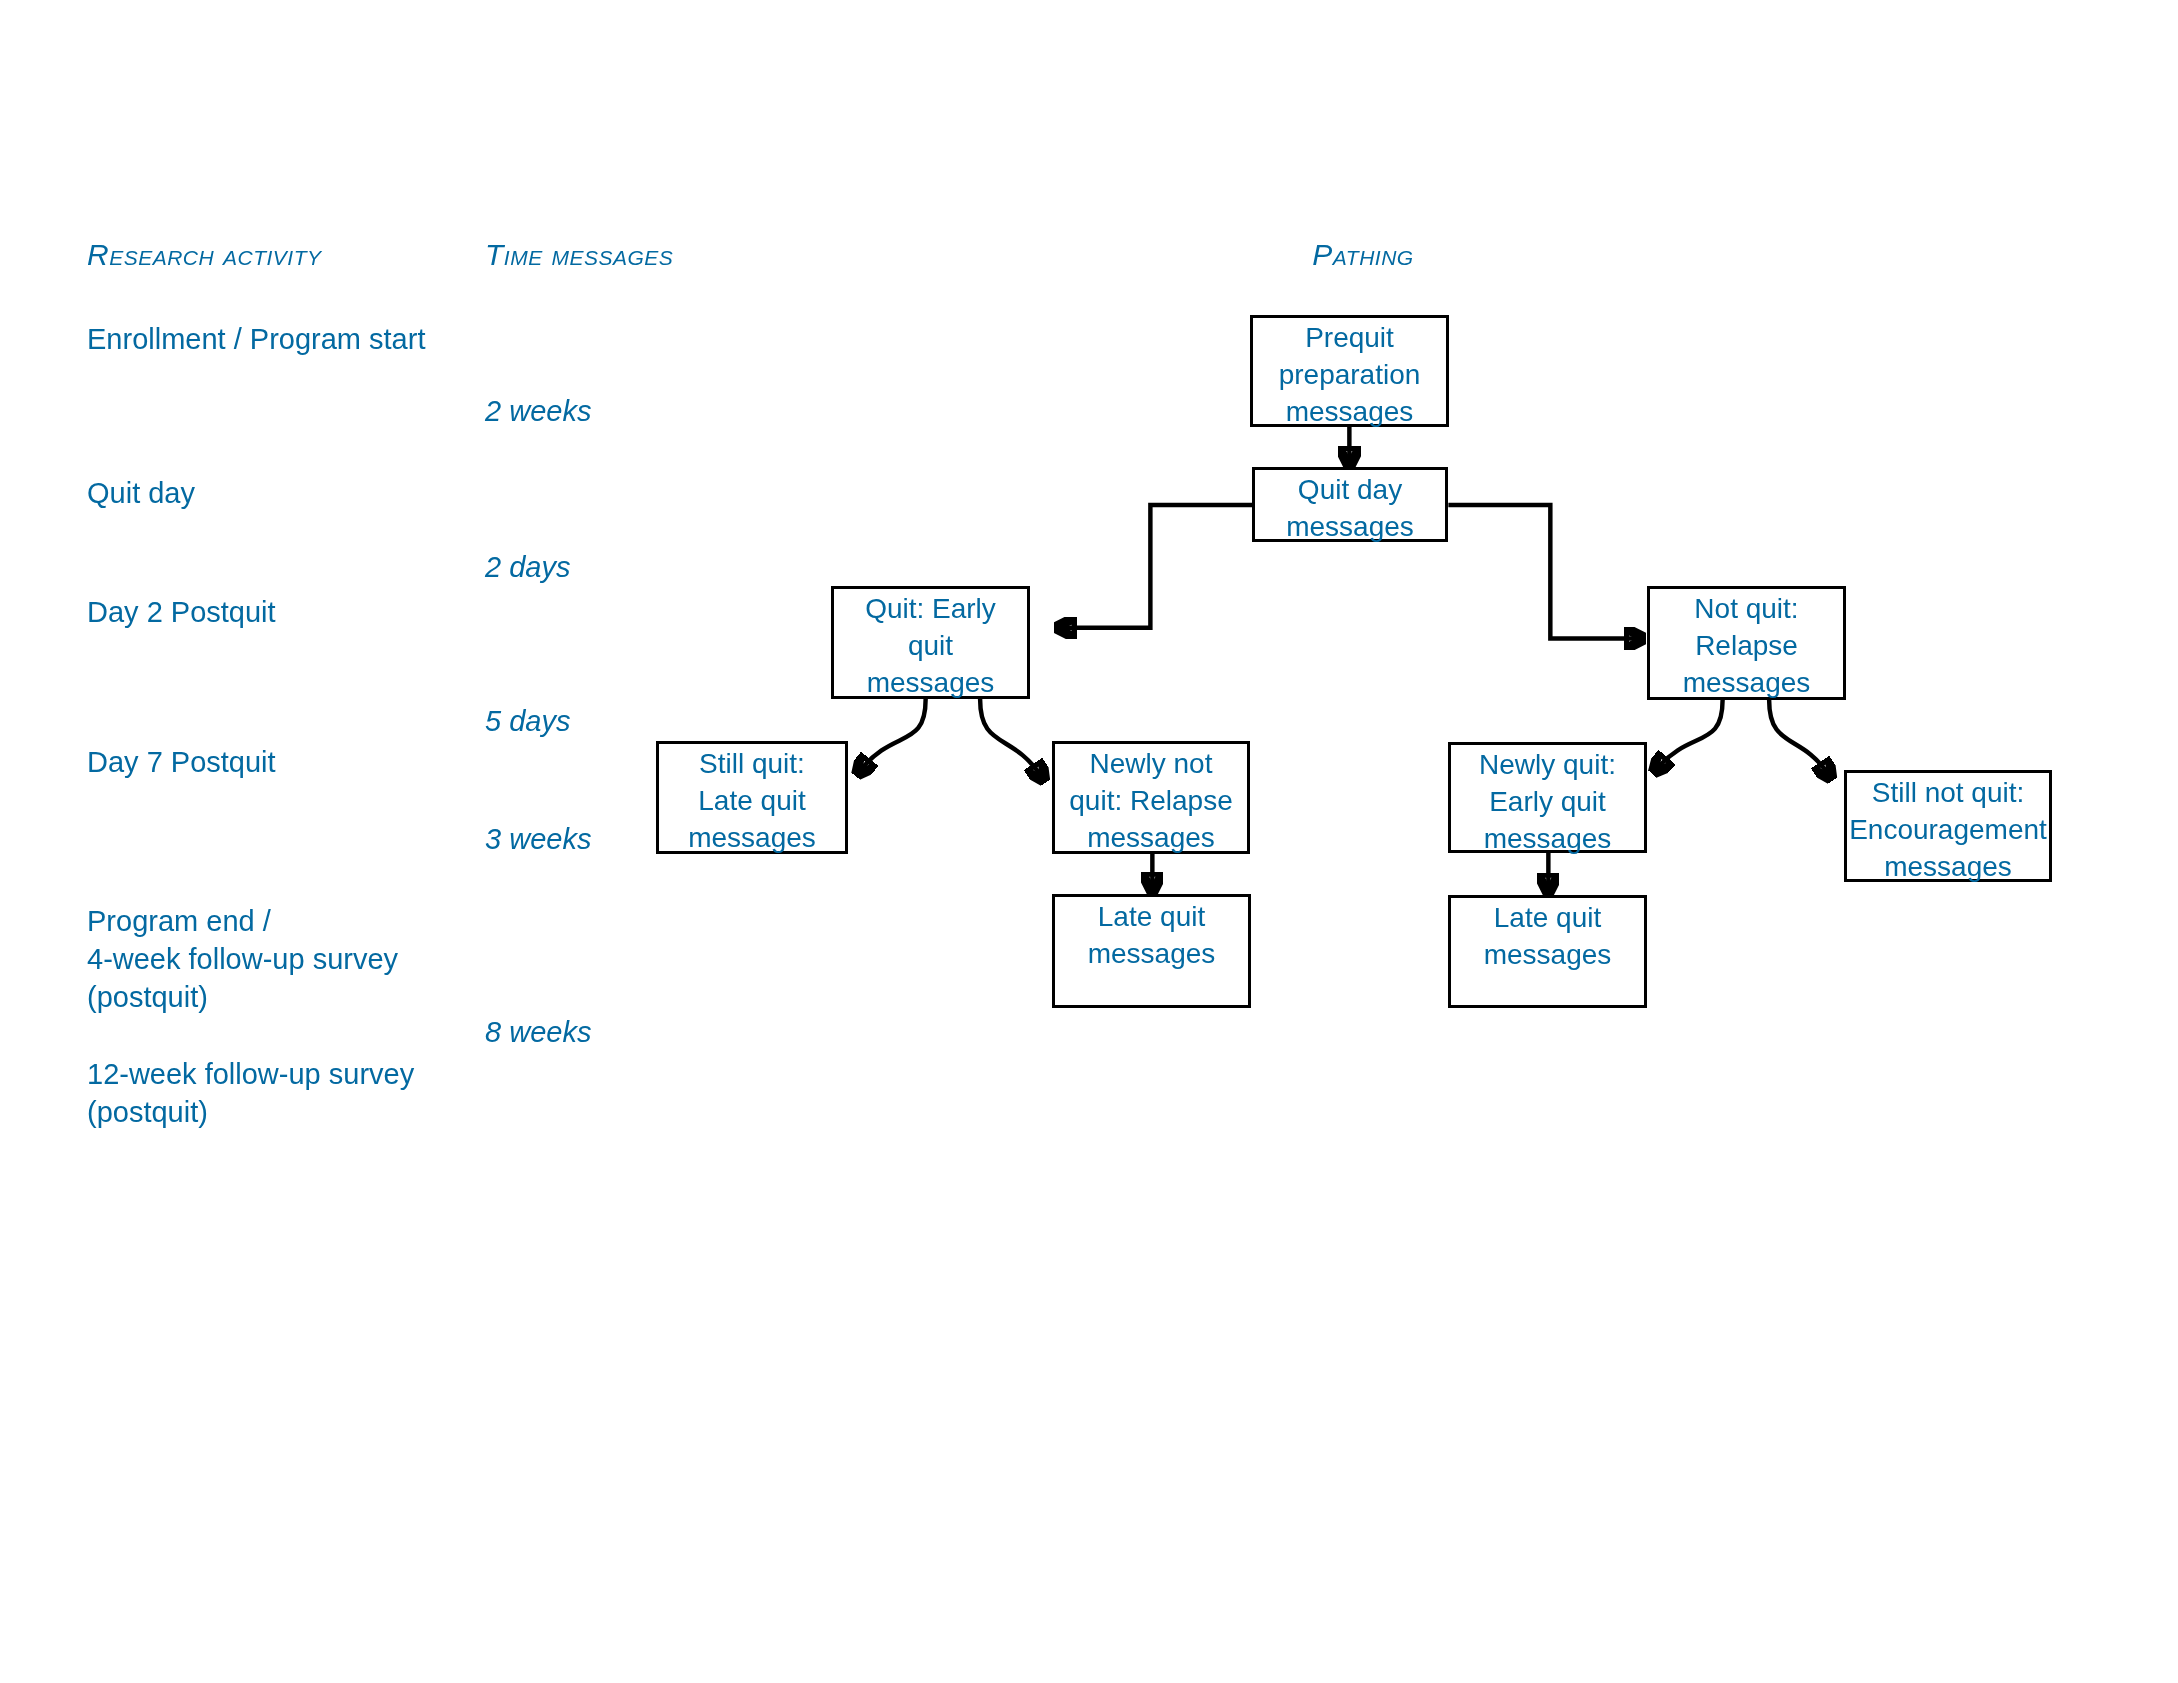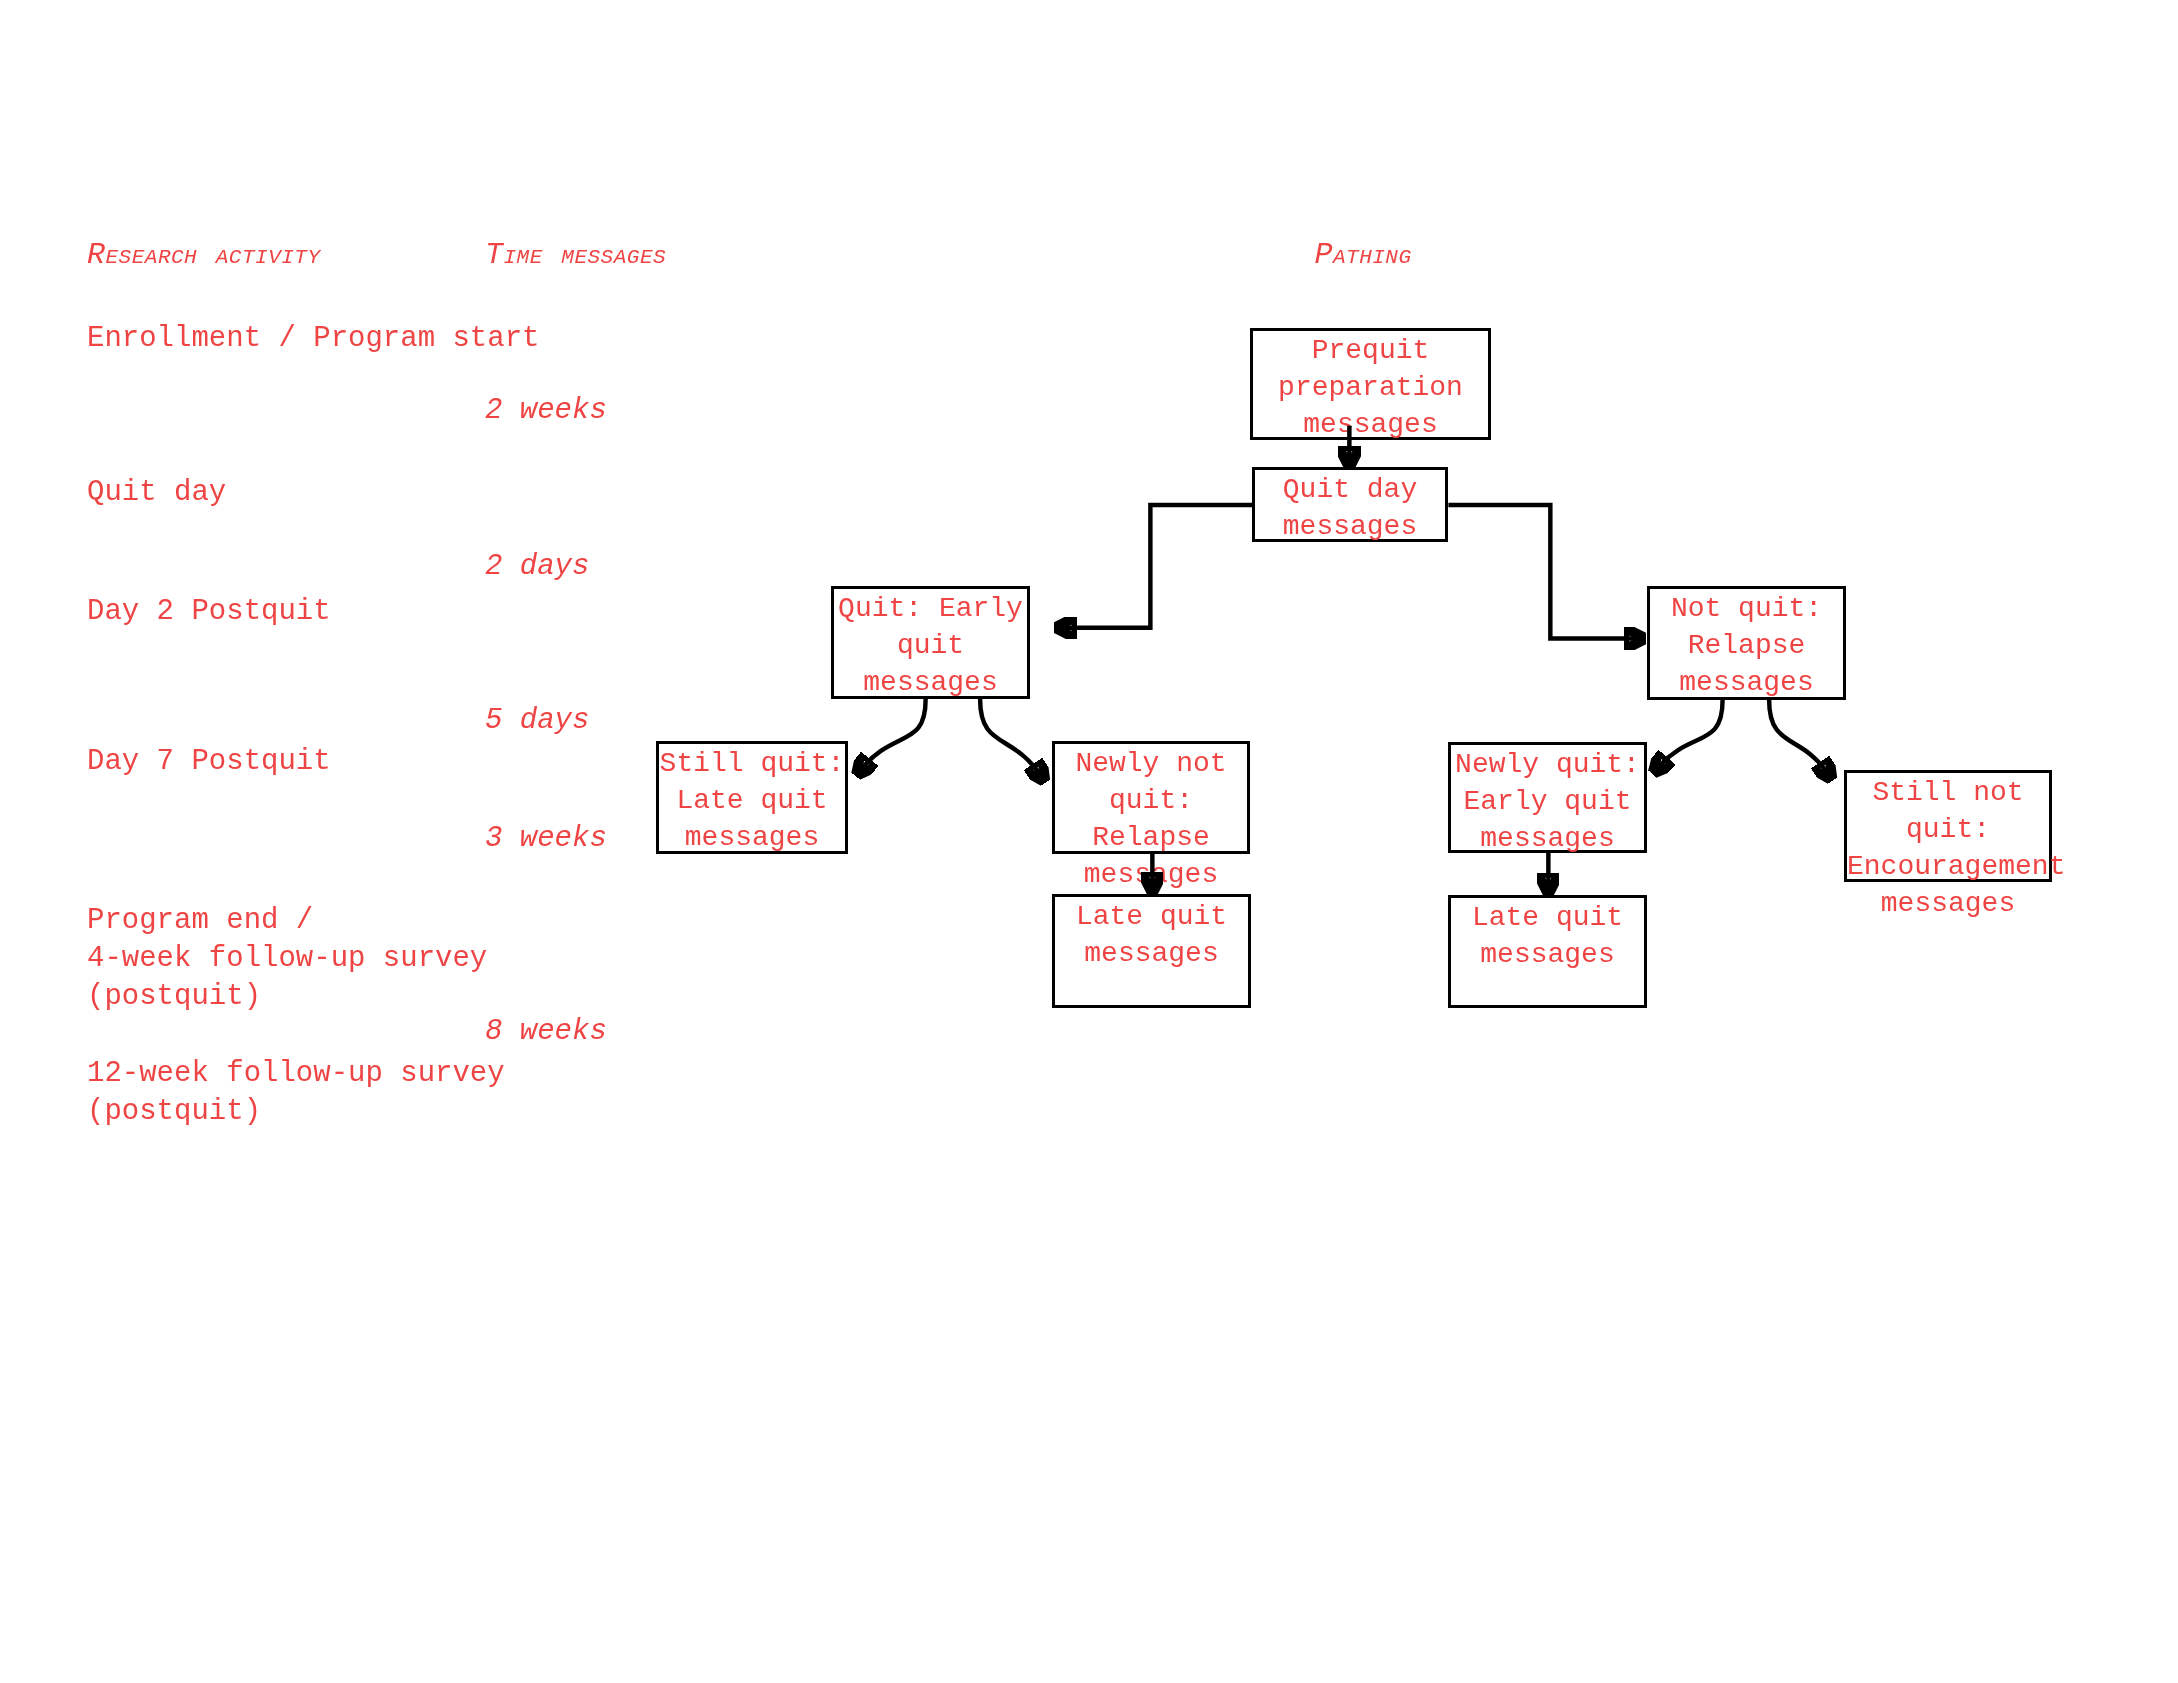--- a/index.html
+++ b/index.html
@@ -1,18 +1,18 @@
 <!DOCTYPE html>
 <html><head>
 <meta charset="utf-8">
 <style>
   html,body{margin:0;padding:0;background:#e9e9e9;}
   #canvas{
     position:relative;width:2178px;height:1683px;background:#ffffff;
-    font-family:Liberation Mono, monospace;color:#ef4444;overflow:hidden;
+    font-family:Liberation Sans, sans-serif;color:#0369a1;overflow:hidden;
   }
   .hdr{
     position:absolute;font-style:italic;font-variant:small-caps;
     font-size:30px;line-height:34px;letter-spacing:0.5px;white-space:nowrap;
   }
   .hdr.centered{transform:translateX(-50%);}
   .activity{
     position:absolute;left:87px;font-size:29px;line-height:38px;
     white-space:pre-line;
   }
@@ -51,21 +51,21 @@
 (postquit)</div>
     </div>
   <div id="times">
       <div class="time-item" style="top: 394px;">2 weeks</div>
       <div class="time-item" style="top: 550px;">2 days</div>
       <div class="time-item" style="top: 704px;">5 days</div>
       <div class="time-item" style="top: 822px;">3 weeks</div>
       <div class="time-item" style="top: 1015px;">8 weeks</div>
     </div>
   <div id="flow">
-      <div class="fbox" style="left: 1250px; top: 328px; width: 241px; height: 112px;">Prequit
+      <div class="fbox" style="left: 1250px; top: 315px; width: 199px; height: 112px;">Prequit
 preparation
 messages</div>
       <div class="fbox" style="left: 1252px; top: 467px; width: 196px; height: 75px;">Quit day
 messages</div>
       <div class="fbox" style="left: 831px; top: 586px; width: 199px; height: 113px;">Quit: Early
 quit
 messages</div>
       <div class="fbox" style="left: 1647px; top: 586px; width: 199px; height: 114px;">Not quit:
 Relapse
 messages</div>

